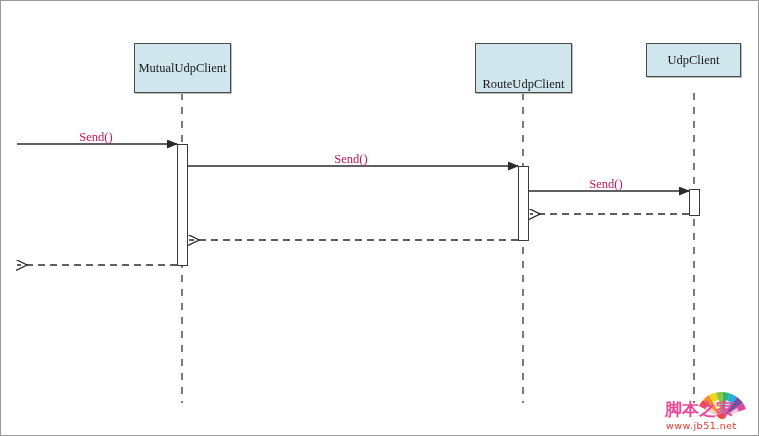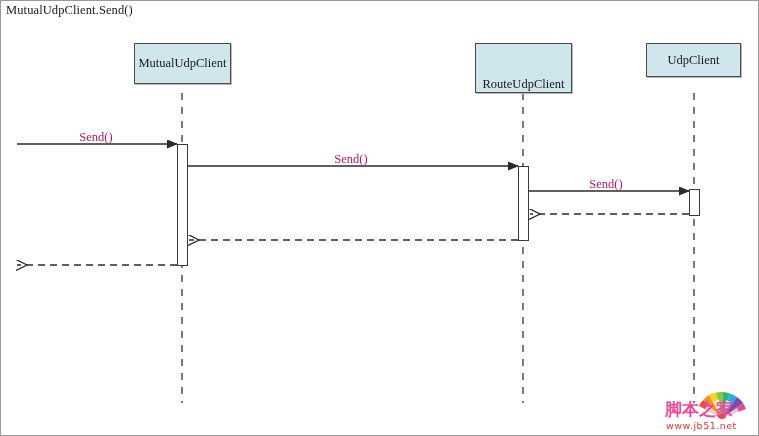--- a/index.html
+++ b/index.html
@@ -100,21 +100,20 @@
     letter-spacing: 0.5px;
     font-family: "DejaVu Sans", sans-serif;
     white-space: nowrap;
   }
 </style>
 </head>
 <body>
 
 <div id="canvas">
 
-  <div id="diagram-title">MutualUdpClient.Send()</div>
 
   <svg class="layer" viewBox="0 0 759 436">
     <defs>
       <marker id="arrow-solid" markerWidth="11" markerHeight="9" refX="10" refY="4.5" orient="auto" markerUnits="userSpaceOnUse">
         <path d="M0,0 L11,4.5 L0,9 z" fill="#2b2b2b"></path>
       </marker>
       <marker id="arrow-open" markerWidth="12" markerHeight="11" refX="11" refY="5.5" orient="auto" markerUnits="userSpaceOnUse">
         <path d="M12,0 L1,5.5 L12,11" fill="none" stroke="#2b2b2b" stroke-width="1.3"></path>
       </marker>
     </defs>
@@ -131,21 +130,21 @@
 
     <line x1="528" y1="190" x2="688" y2="190" stroke="#2b2b2b" stroke-width="1.3" marker-end="url(#arrow-solid)"></line>
 
     <line x1="688" y1="213" x2="529" y2="213" stroke="#2b2b2b" stroke-width="1.3" stroke-dasharray="7,5" marker-end="url(#arrow-open)"></line>
 
     <line x1="517" y1="239" x2="188" y2="239" stroke="#2b2b2b" stroke-width="1.3" stroke-dasharray="7,5" marker-end="url(#arrow-open)"></line>
 
     <line x1="176" y1="264" x2="16" y2="264" stroke="#2b2b2b" stroke-width="1.3" stroke-dasharray="7,5" marker-end="url(#arrow-open)"></line>
   </svg>
 
-  <div class="lifeline-box" style="left:133px; top:42px; width:97px; height:41px;">
+  <div class="lifeline-box" style="left:133px; top:42px; width:97px; height:50px;">
     <span class="lifeline-label">MutualUdpClient</span>
   </div>
 
   <div class="lifeline-box" style="left:474px; top:42px; width:97px; height:50px;align-items:flex-end;">
     <span class="lifeline-label">RouteUdpClient</span>
   </div>
 
   <div class="lifeline-box" style="left:645px; top:42px; width:95px; height:34px;">
     <span class="lifeline-label">UdpClient</span>
   </div>

